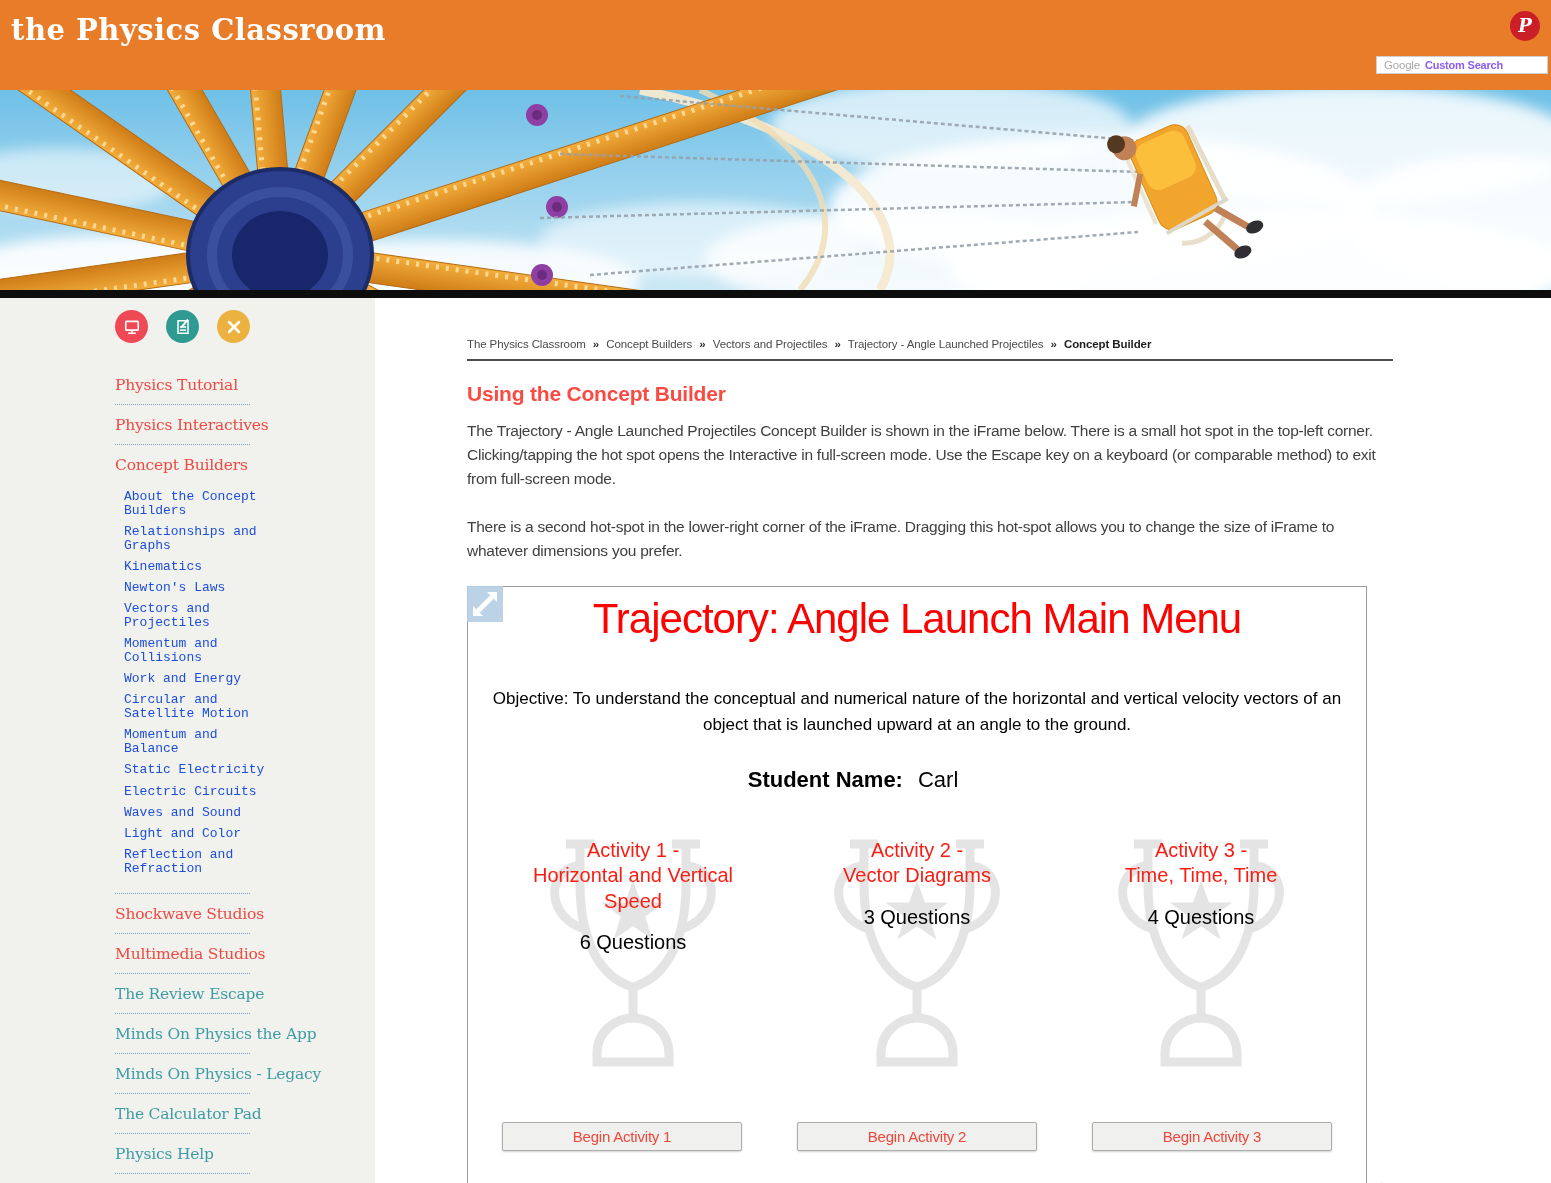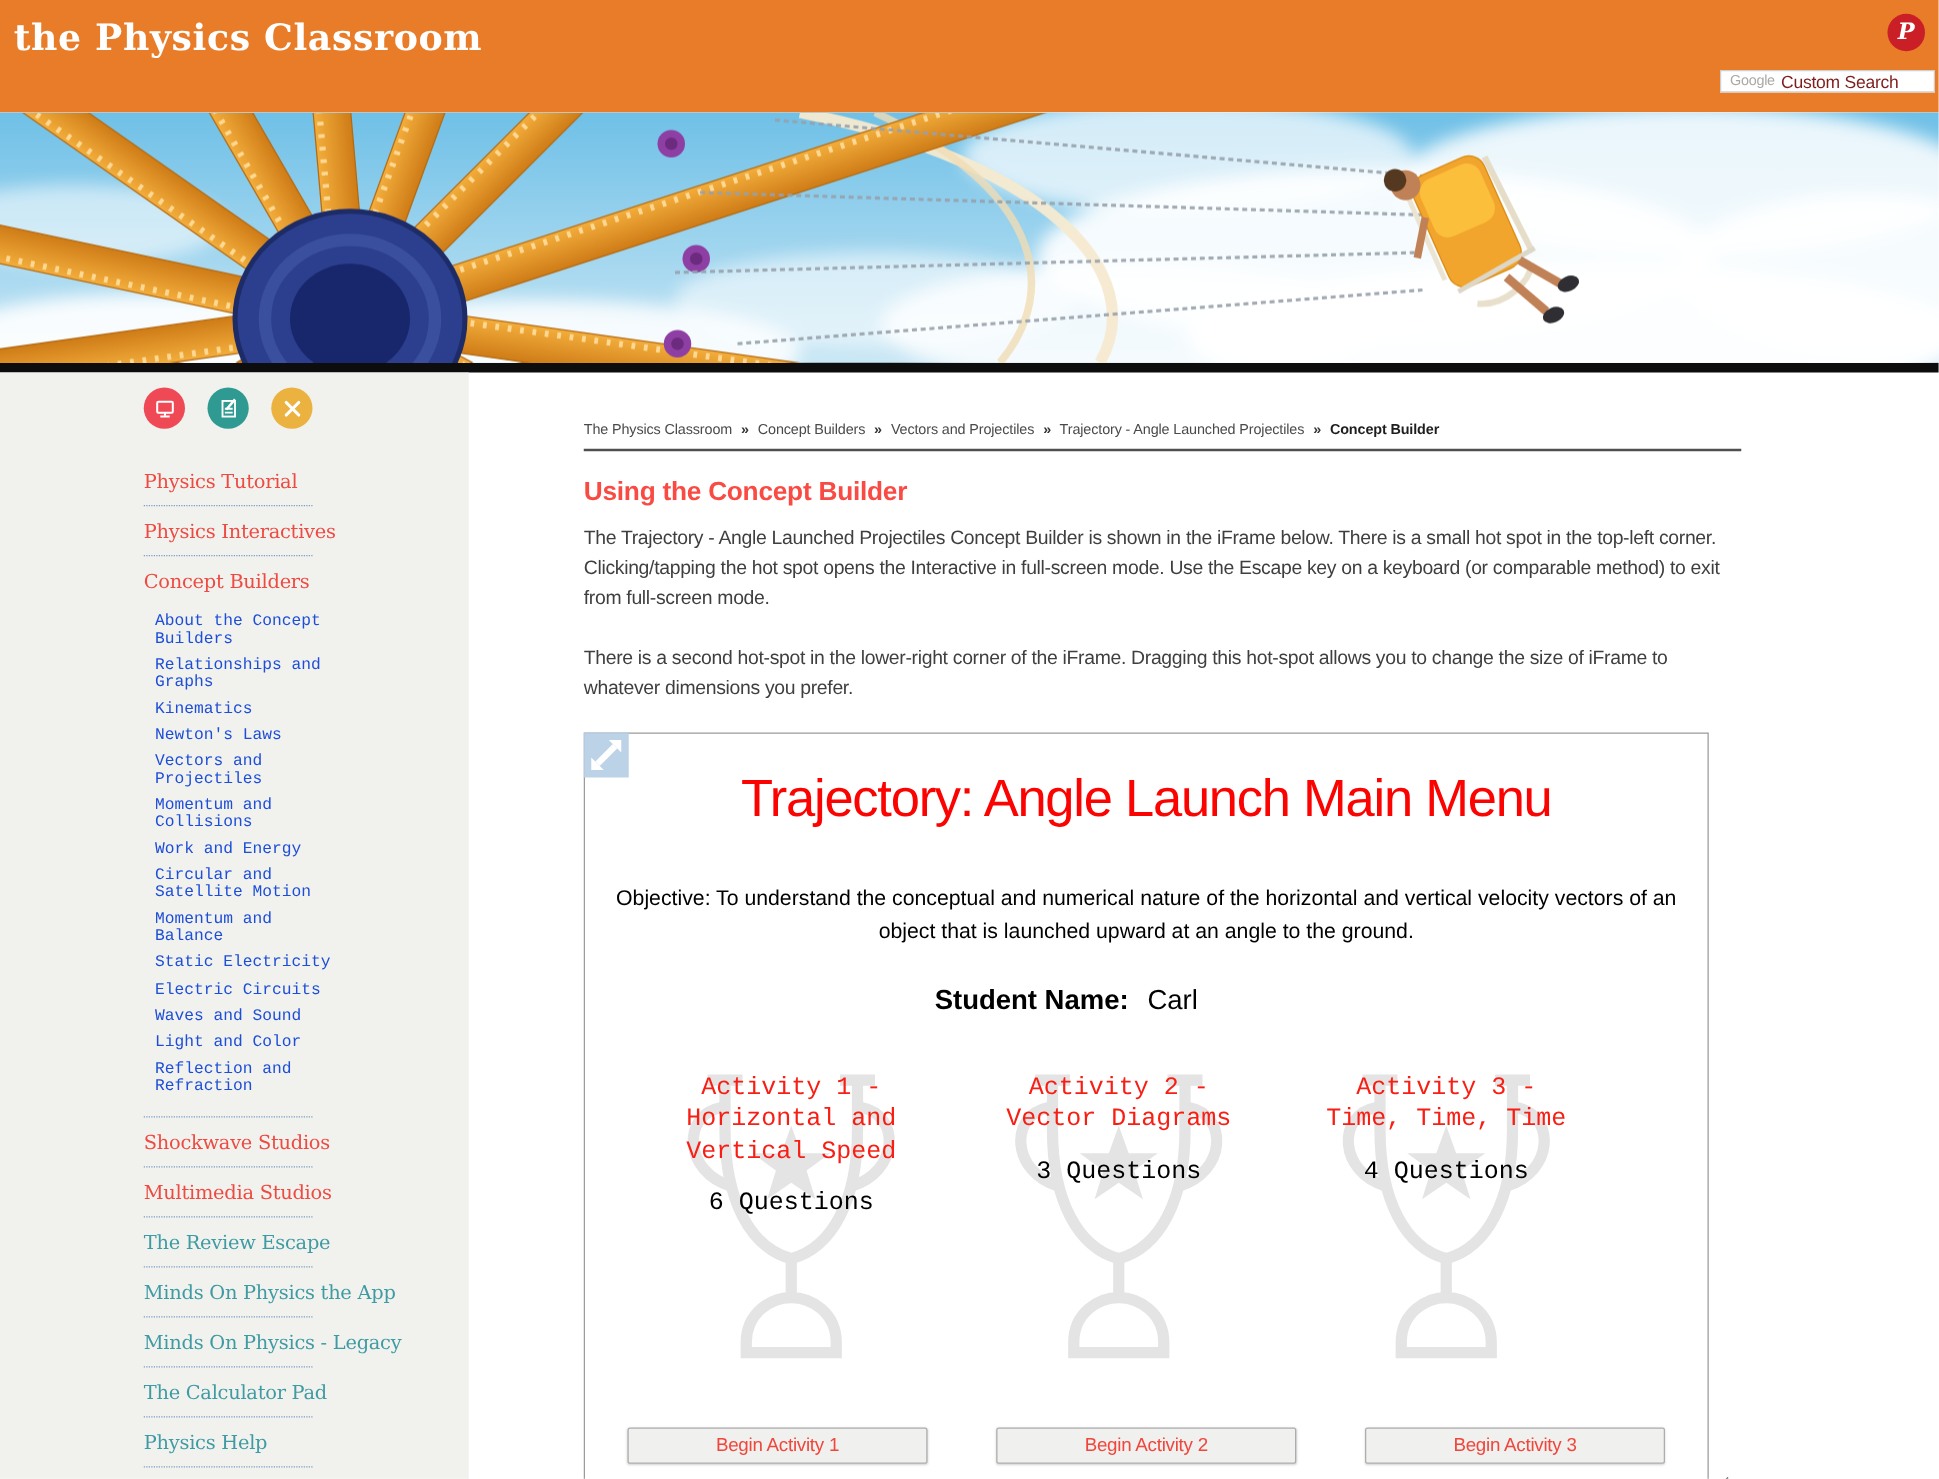--- a/index.html
+++ b/index.html
@@ -22,21 +22,21 @@
     border-radius:50%; background:#cb1f27; color:#fff; text-align:center;
     line-height:29px; font-family:"DejaVu Serif", serif; font-weight:bold;
     font-style:italic; font-size:18px; cursor:pointer;
   }
   .search-box {
     position:absolute; right:3px; top:56px; width:172px; height:18px;
     background:#fff; border:1px solid #cfcfcf; display:flex;
     align-items:center; padding-left:7px; cursor:text;
   }
   .search-google { color:#a9a9a9; font-size:11.5px; margin-right:5px; letter-spacing:-0.2px; }
-  .search-text  { color:#7f1d1d; font-size:14px; letter-spacing:-0.2px; }
+  .search-text  { color:#8b5cf6; font-size:11px; letter-spacing:-0.2px;font-weight:bold; }
 
   
   .banner { height:200px; overflow:hidden; position:relative; background:#9fd3ee; }
   .banner svg { display:block; }
   .black-bar { height:8px; background:#0d0d0d; }
 
   
   .page { display:flex; align-items:stretch; min-height:885px; }
 
   
@@ -89,35 +89,35 @@
   .app-frame {
     position:relative; margin-top:16px; width:900px; height:600px;
     border:1px solid #9b9b9b; background:#fff;
   }
   .hotspot {
     position:absolute; left:-1px; top:-1px; width:36px; height:36px;
     background:#b7cfe5; opacity:.93; display:flex; align-items:center;
     justify-content:center; cursor:pointer;
   }
   .app-title {
-    margin-top:28px; text-align:center; font-size:42px; color:#fb0300;
+    margin-top:8px; text-align:center; font-size:42px; color:#fb0300;
     letter-spacing:-1px; white-space:nowrap;
   }
   .app-objective {
     margin:43px auto 0; width:858px; text-align:center;
     font-size:17px; color:#000; line-height:1.52;
   }
   .student-row {
     margin-top:29px; display:flex; justify-content:center; align-items:baseline;
     transform:translateX(-64px); font-size:22px; color:#000;
   }
   .student-label { font-weight:bold; }
   .student-value { margin-left:15px; cursor:text; }
 
-  .activities { display:flex; padding:0 34px; margin-top:37px;font-family:Liberation Mono, monospace; }
+  .activities { display:flex; justify-content:space-between; padding:0 34px; margin-top:37px; }
   .activity { position:relative; width:262px; height:252px; text-align:center; }
   .trophy { position:absolute; left:50%; top:2px; transform:translateX(-50%); z-index:0; }
   .activity-title {
     position:relative; z-index:1; color:#f81e14; font-size:20px;
     line-height:1.28; margin-top:8px;
   }
   .activity-q { position:relative; z-index:1; font-size:20px; color:#000; margin-top:17px; }
 
   .buttons-row { display:flex; justify-content:space-between; padding:0 34px; margin-top:40px; }
   .begin-btn {

